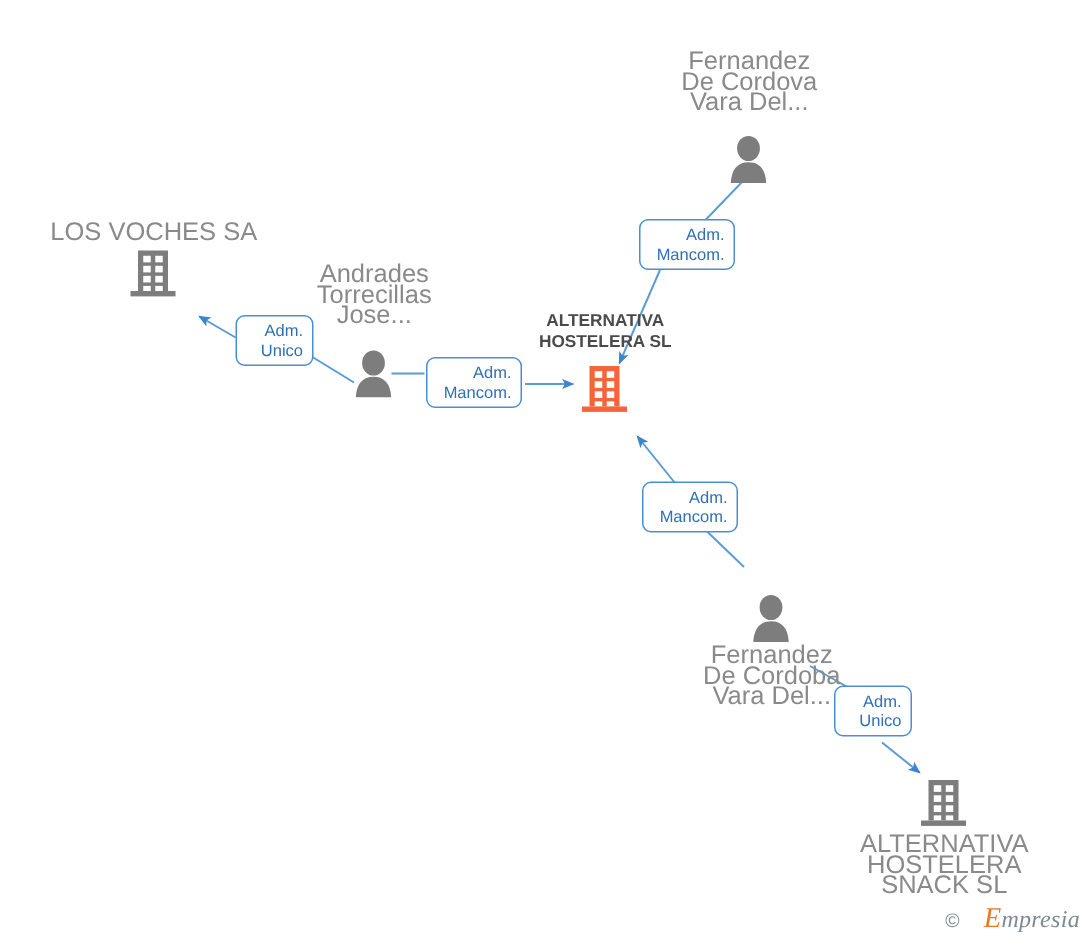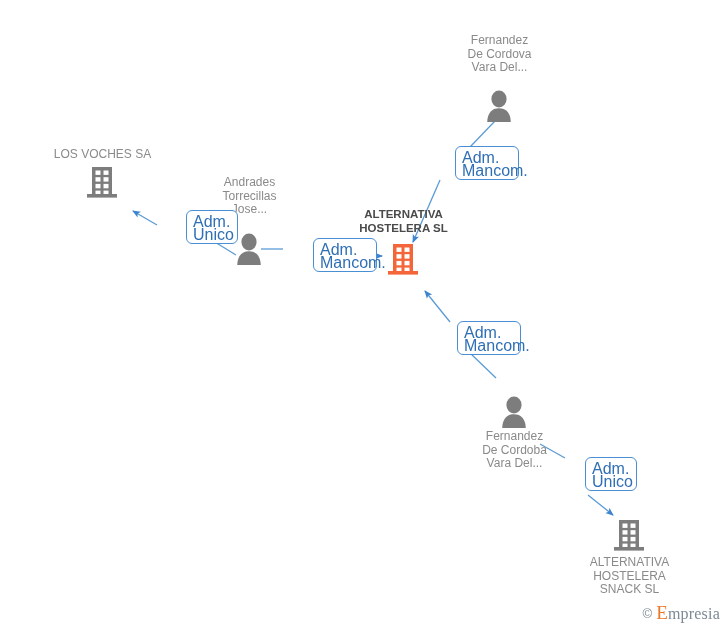--- a/index.html
+++ b/index.html
@@ -12,21 +12,21 @@
   }
   #canvas{position:absolute;inset:0;width:728px;height:630px;}
   svg.edges{position:absolute;left:0;top:0;width:728px;height:630px;pointer-events:none;}
 
   
   .node{position:absolute;}
   .node .label{
     position:absolute;
     text-align:center;
     color:#8a8a8a;
-    font-size:12px;
+    font-size:17px;
     line-height:13.5px;
     white-space:pre-line;
     left:50%;
     transform:translateX(-50%);
     width:150px;
   }
   .node.company-main .label{
     color:#4a4a4a;
     font-weight:bold;
     font-size:11.5px;
@@ -34,47 +34,48 @@
   }
   .icon-wrap{position:absolute;left:0;top:0;}
 
   
   .relbox{
     position:absolute;
     border:1.6px solid #4a8fd4;
     border-radius:6px;
     background:#ffffff;
     color:#2f6fb5;
-    font-size:16px;
+    font-size:11px;
     line-height:13px;
-    text-align:left;
+    text-align:right;
     padding:4px 6px 5px 6px;
     box-sizing:border-box;
     white-space:pre-line;
     box-shadow:0 0 0 0 rgba(0,0,0,0);
-    margin-left:29px;
   }
 
   
   .watermark{
     position:absolute;
     right:8px;bottom:6px;
     display:flex;align-items:center;gap:4px;
     font-size:15px;
     color:#7c8a96;
     user-select:none;
   }
   .watermark .c{
     font-size:13px;color:#7c8a96;
   }
   .watermark .brand{
+    font-style:italic;
     font-family:"Liberation Serif",serif;
     font-size:16px;
     color:#7c8a96;
     letter-spacing:.2px;
+    margin-left:12px;
   }
   .watermark .brand .e{color:#e8792b;font-size:19px;}
 </style>
 </head>
 <body>
 
 <div id="canvas">
 
   <svg class="edges" viewBox="0 0 728 630">
     <defs>

